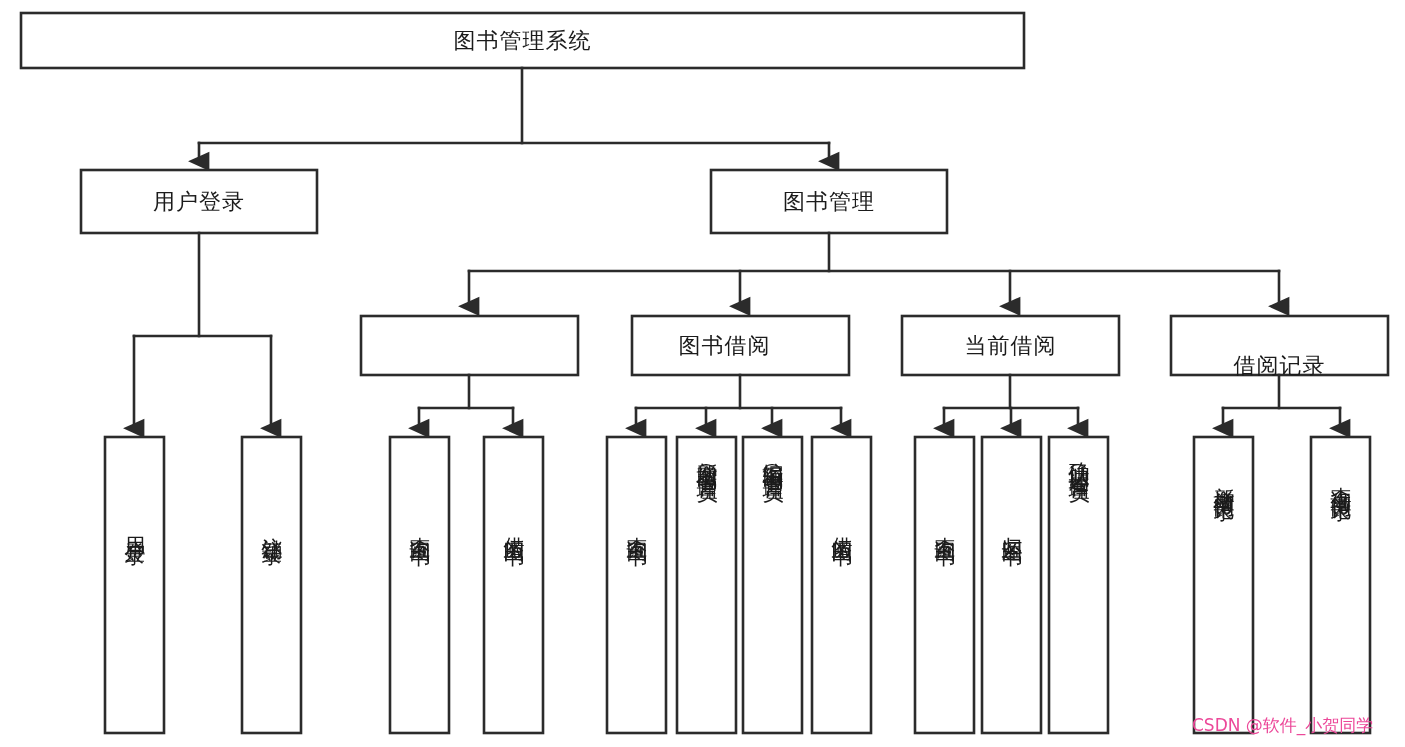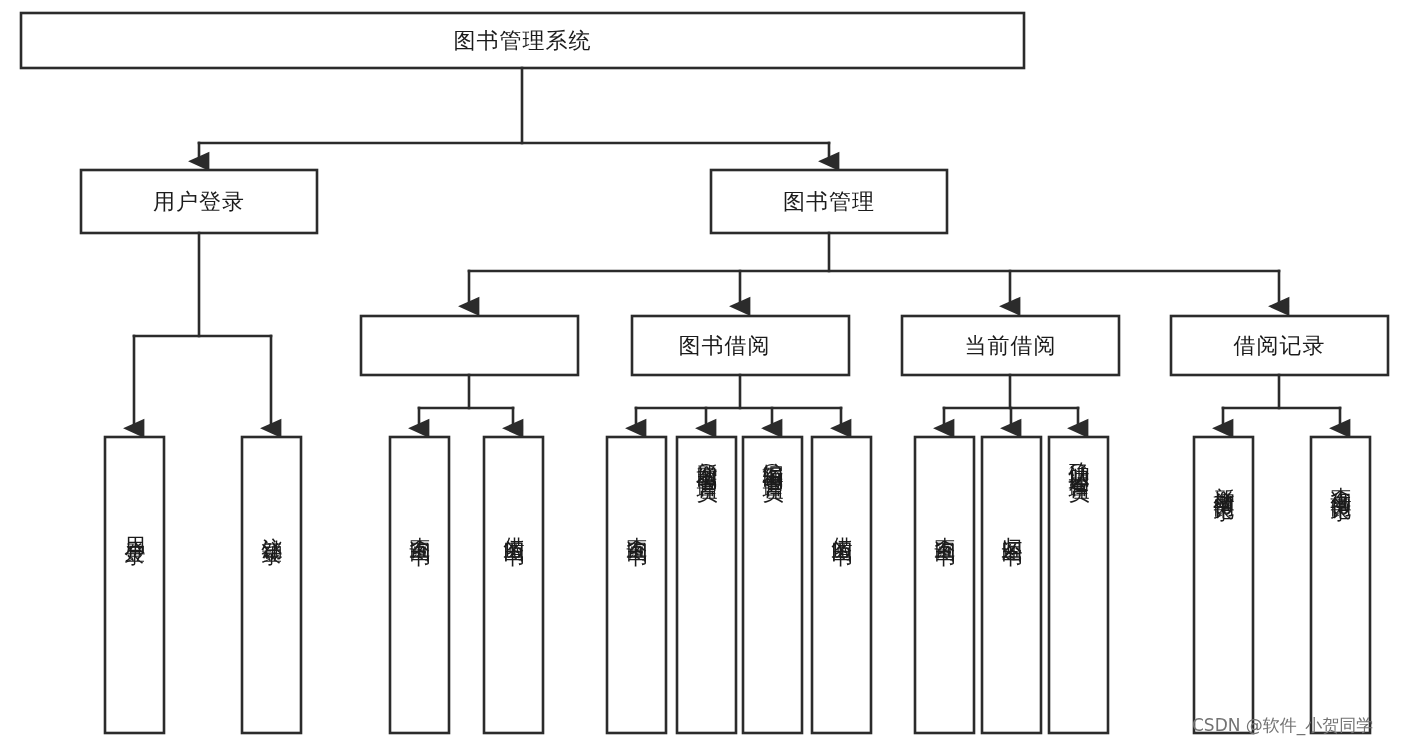--- a/index.html
+++ b/index.html
@@ -69,21 +69,21 @@
     color: #1b1b1b;
     white-space: nowrap;
     letter-spacing: 1px;
   }
   #watermark {
     position: absolute;
     left: 1192px;
     top: 714px;
     font-family: "DejaVu Sans", "Liberation Sans", sans-serif;
     font-size: 17px;
-    color: #737373;
+    color: #ec4899;
     white-space: nowrap;
     pointer-events: none;
   }
 </style>
 </head>
 <body>
 
 <div id="diagram-root">
 
   <svg id="flowchart" viewBox="0 0 1405 747">
@@ -176,21 +176,21 @@
 
 
   <div class="hlabel-box" style="left:632px; top:316px; width:185px; height:59px;">
     <span class="hlabel-text">图书借阅</span>
   </div>
 
   <div class="hlabel-box" style="left:902px; top:316px; width:217px; height:59px;text-align:center;">
     <span class="hlabel-text">当前借阅</span>
   </div>
 
-  <div class="hlabel-box" style="left:1171px; top:316px; width:217px; height:59px;">
+  <div class="hlabel-box" style="left:1171px; top:336px; width:217px; height:59px;">
     <span class="hlabel-text">借阅记录</span>
   </div>
 
   <div class="vlabel-box" style="left:105px; top:437px; width:59px; height:296px; padding-top:83px;">
     <span class="vlabel-text">用户登录</span>
   </div>
 
   <div class="vlabel-box" style="left:242px; top:437px; width:59px; height:296px; padding-top:83px;">
     <span class="vlabel-text">注销登录</span>
   </div>

